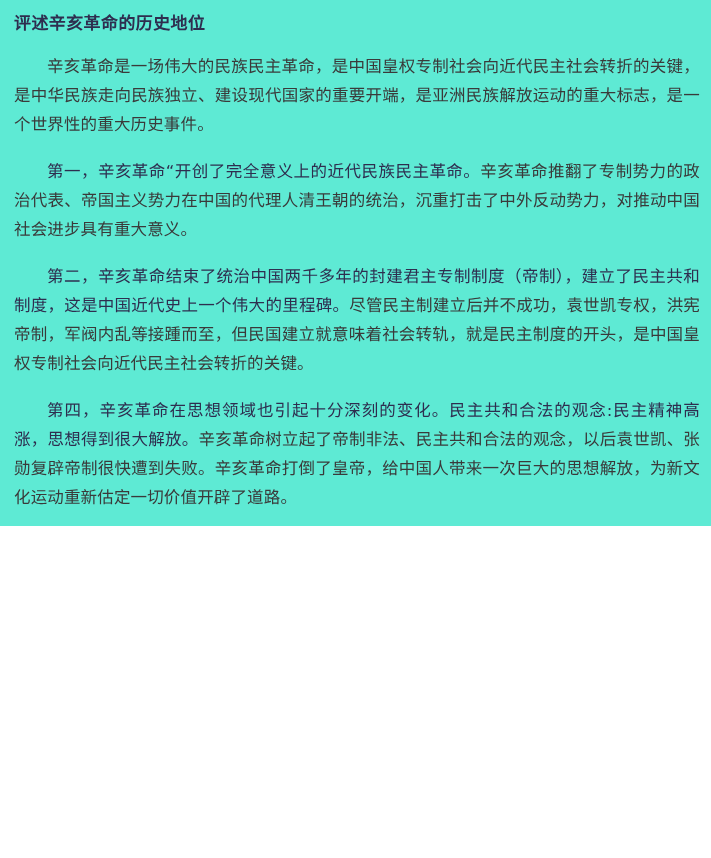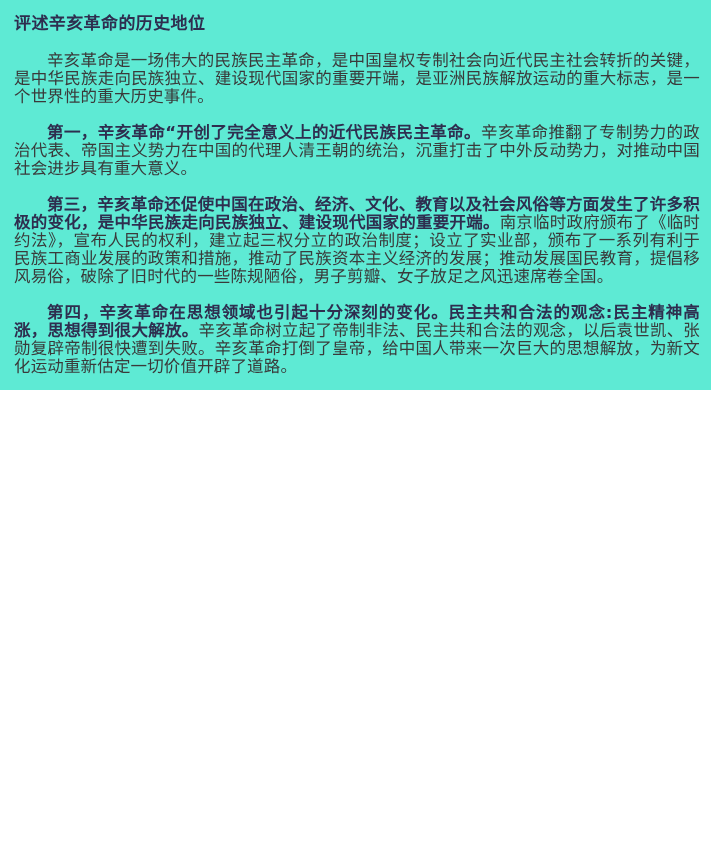--- a/index.html
+++ b/index.html
@@ -25,34 +25,34 @@
     font-size: 17px;
     line-height: 26px;
     font-weight: bold;
     color: #2e2e4f;
     letter-spacing: 0.4px;
     margin: 0 0 16px 0;
     padding: 0;
   }
   .para {
     font-size: 16.5px;
-    line-height: 18px;
+    line-height: 29px;
     color: #3a3a3a;
     margin: 0 0 18px 0;
     text-indent: 33px;
     text-align: justify;
     text-justify: inter-ideograph;
     letter-spacing: 0.15px;
     word-break: break-all;
   }
   .para:last-child {
     margin-bottom: 0;
   }
   .para .lead {
-    font-weight: bold;
+    font-weight: normal;
     color: #2e2e4f;
     letter-spacing: 0.2px;
   }
   .para .rest {
     font-weight: normal;
     color: #3a3a3a;
   }
   .para.first-body {
     color: #3a3a3a;
   }
@@ -65,23 +65,23 @@
   <h1 class="doc-title">评述辛亥革命的历史地位</h1>
 
   <p class="para first-body">
     <span class="rest">辛亥革命是一场伟大的民族民主革命，是中国皇权专制社会向近代民主社会转折的关键，是中华民族走向民族独立、建设现代国家的重要开端，是亚洲民族解放运动的重大标志，是一个世界性的重大历史事件。</span>
   </p>
 
   <p class="para">
     <span class="lead">第一，辛亥革命“开创了完全意义上的近代民族民主革命。</span><span class="rest">辛亥革命推翻了专制势力的政治代表、帝国主义势力在中国的代理人清王朝的统治，沉重打击了中外反动势力，对推动中国社会进步具有重大意义。</span>
   </p>
 
+  <p class="para">
+    <span class="lead">第二，辛亥革命结束了统治中国两千多年的封建君主专制制度（帝制），建立了民主共和制度，这是中国近代史上一个伟大的里程碑。</span><span class="rest">尽管民主制建立后并不成功，袁世凯专权，洪宪帝制，军阀内乱等接踵而至，但民国建立就意味着社会转轨，就是民主制度的开头，是中国皇权专制社会向近代民主社会转折的关键。</span>
+  </p>
 
-  <p class="para">
-    <span class="lead">第三，辛亥革命还促使中国在政治、经济、文化、教育以及社会风俗等方面发生了许多积极的变化，是中华民族走向民族独立、建设现代国家的重要开端。</span><span class="rest">南京临时政府颁布了《临时约法》，宣布人民的权利，建立起三权分立的政治制度；设立了实业部，颁布了一系列有利于民族工商业发展的政策和措施，推动了民族资本主义经济的发展；推动发展国民教育，提倡移风易俗，破除了旧时代的一些陈规陋俗，男子剪瓣、女子放足之风迅速席卷全国。</span>
-  </p>
 
   <p class="para">
     <span class="lead">第四，辛亥革命在思想领域也引起十分深刻的变化。民主共和合法的观念:民主精神高涨，思想得到很大解放。</span><span class="rest">辛亥革命树立起了帝制非法、民主共和合法的观念，以后袁世凯、张勋复辟帝制很快遭到失败。辛亥革命打倒了皇帝，给中国人带来一次巨大的思想解放，为新文化运动重新估定一切价值开辟了道路。</span>
   </p>
 
 
 </div>
 
 </body></html>

